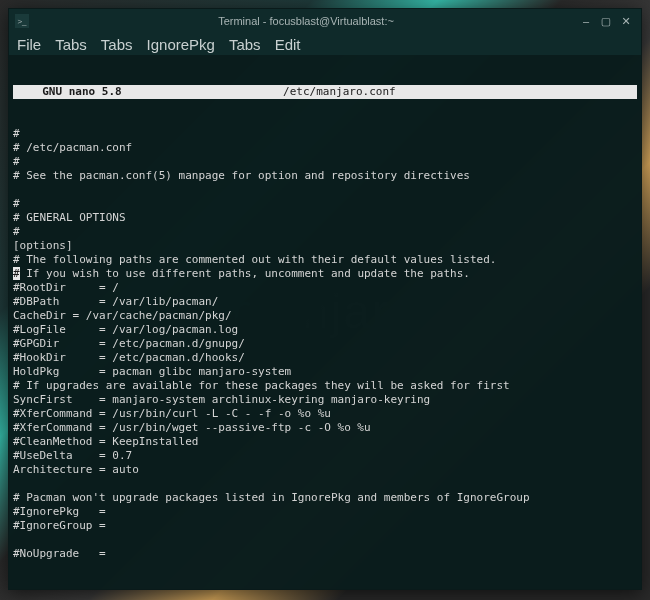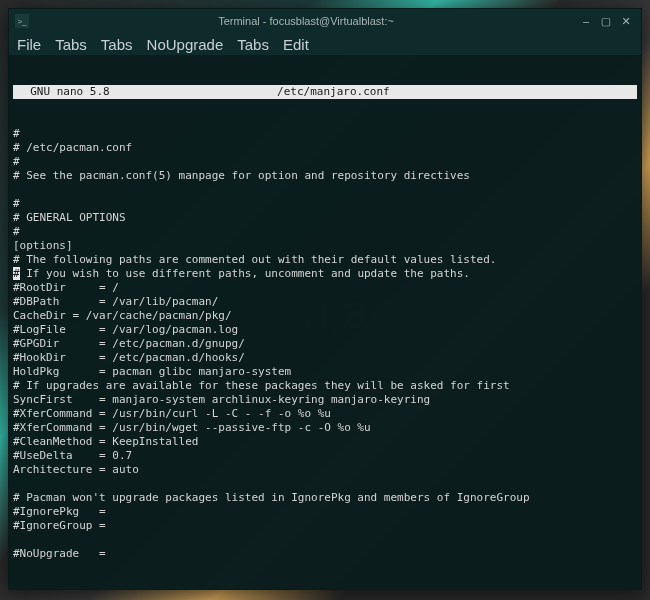--- a/index.html
+++ b/index.html
@@ -74,21 +74,21 @@
     padding: 2px 4px;
     overflow: hidden;
     line-height: 14px;
     white-space: pre;
   }
   .nano-header, .nano-footer {
     background: #e8e8e8;
     color: #1a1a1a;
   }
   .nano-header { display: flex; }
-  .nano-header .nh-left { padding-left: 4px; }
+  .nano-header .nh-left { padding-left: 16px; font-weight: bold; }
   .nano-header .nh-center { flex:1; text-align:center; }
   .line { height: 14px; }
   .hl { background: #e8e8e8; color: #1a1a1a; }
 </style>
 </head>
 <body>
 
 <div class="wallpaper-text">manjaro</div>
 
 <div class="window">
@@ -97,21 +97,21 @@
     <div class="title">Terminal - focusblast@Virtualblast:~</div>
     <div class="win-btn">–</div>
     <div class="win-btn">▢</div>
     <div class="win-btn">✕</div>
   </div>
 
   <div class="menubar">
     <span>File</span>
     <span>Tabs</span>
     <span>Tabs</span>
-    <span>NoUpgrade</span>
+    <span>IgnorePkg</span>
     <span>Tabs</span>
     <span>Edit</span>
   </div>
 
   <div class="terminal">
     <div class="nano-header">
       <span class="nh-left">  GNU nano 5.8</span>
       <span class="nh-center">/etc/manjaro.conf</span>
       <span style="width:80px"></span>
     </div>

